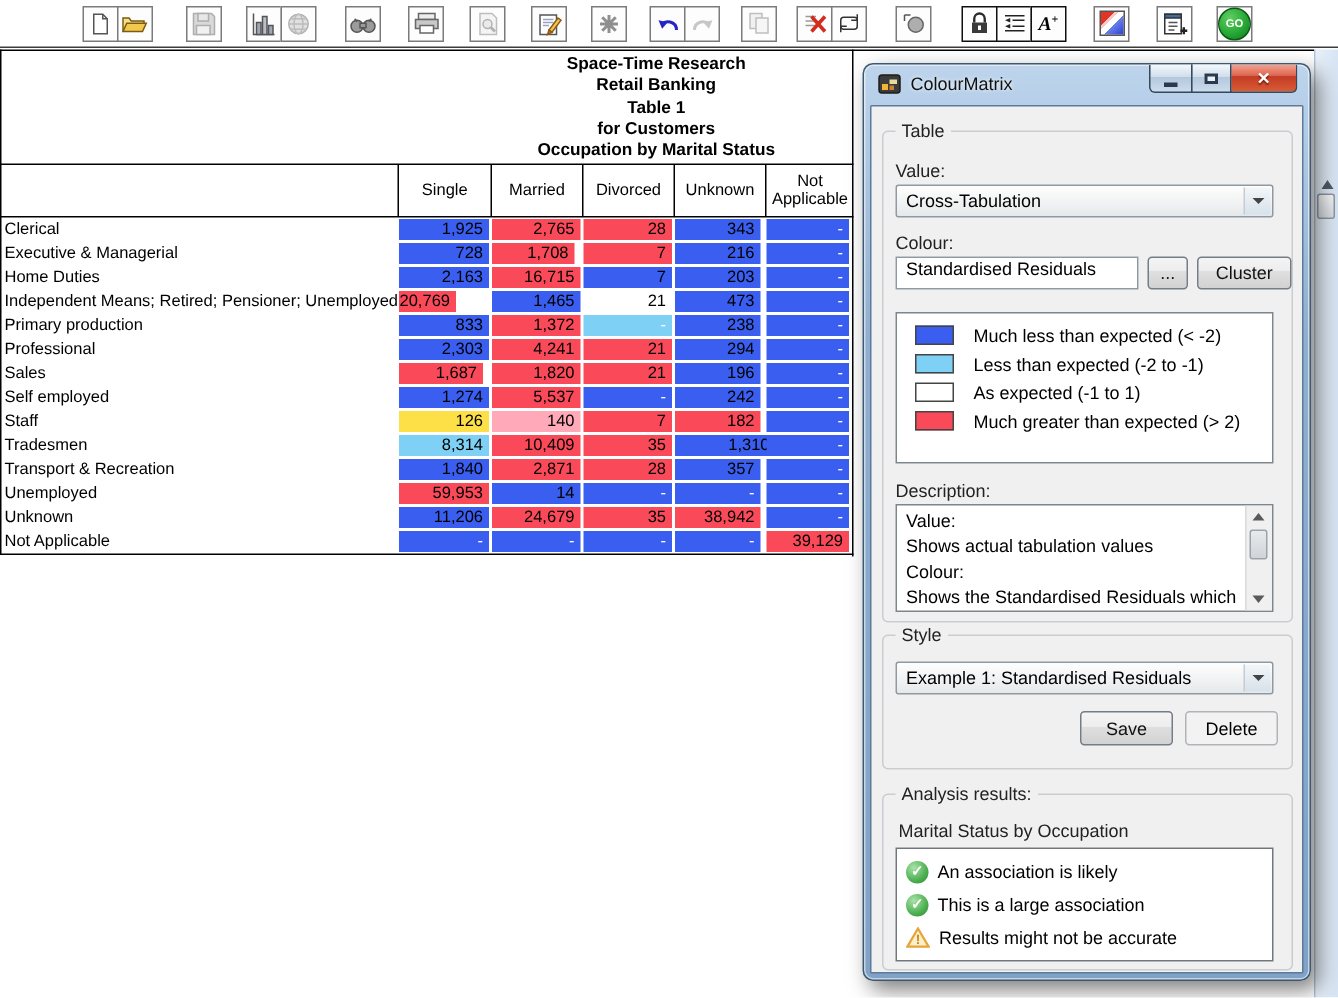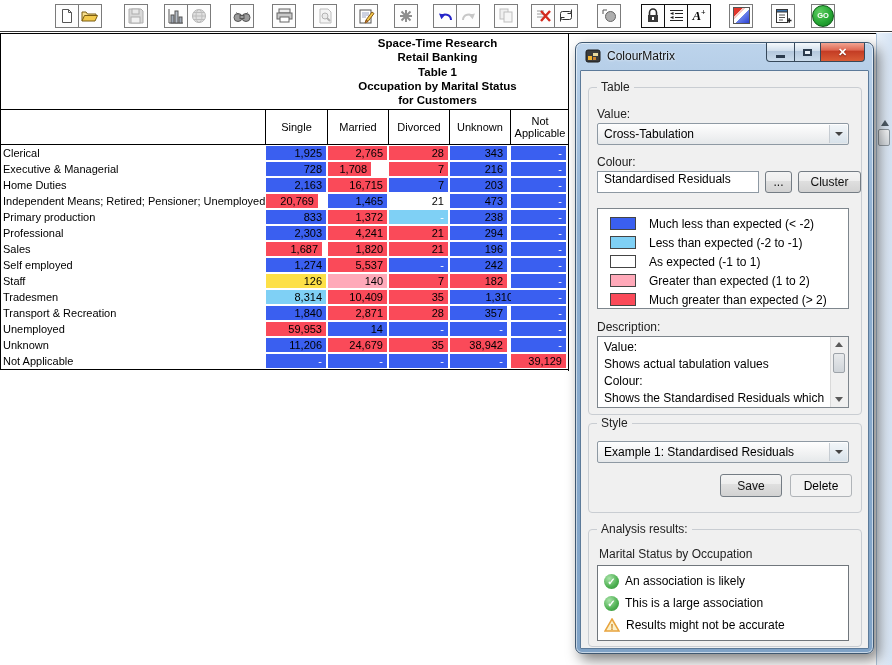--- a/index.html
+++ b/index.html
@@ -261,22 +261,22 @@
   <div class="line" style="left:0;top:33px;width:1px;height:337px"></div>
   <div class="line" style="left:568px;top:33px;width:1px;height:338px"></div>
   <div class="line" style="left:0;top:109px;width:569px;height:1px"></div>
   <div class="line" style="left:0;top:144px;width:569px;height:1px"></div>
   <div class="line" style="left:0;top:369px;width:569px;height:1px"></div>
 
   <div class="titles">
     <div>Space-Time Research</div>
     <div>Retail Banking</div>
     <div>Table 1</div>
+    <div>for Customers</div>
     <div>Occupation by Marital Status</div>
-    <div>for Customers</div>
   </div>
 
   <div class="hdr">
     <div class="hcell" style="width:62px">Single</div>
     <div class="hcell" style="width:61px">Married</div>
     <div class="hcell" style="width:61px">Divorced</div>
     <div class="hcell" style="width:61px">Unknown</div>
     <div class="hcell" style="width:59px">Not Applicable</div>
   </div>
 
@@ -285,36 +285,36 @@
         <div class="rowlabel">Clerical</div>
         <div class="cell" style="left: 266px; width: 60px; background: rgb(58, 95, 240);">1,925</div>
         <div class="cell" style="left: 328px; width: 59px; background: rgb(250, 74, 89);">2,765</div>
         <div class="cell" style="left: 389px; width: 59px; background: rgb(250, 74, 89);">28</div>
         <div class="cell" style="left: 450px; width: 57px; background: rgb(58, 95, 240);">343</div>
         <div class="cell dash" style="left: 511px; width: 55px; background: rgb(58, 95, 240);">-</div>
       </div>
       <div class="row">
         <div class="rowlabel">Executive &amp; Managerial</div>
         <div class="cell" style="left: 266px; width: 60px; background: rgb(58, 95, 240);">728</div>
-        <div class="cell" style="left: 328px; width: 43px; background: rgb(250, 74, 89);">1,708</div>
+        <div class="cell" style="left: 328px; width: 55px; background: rgb(250, 74, 89);">1,708</div>
         <div class="cell" style="left: 389px; width: 59px; background: rgb(250, 74, 89);">7</div>
         <div class="cell" style="left: 450px; width: 57px; background: rgb(58, 95, 240);">216</div>
         <div class="cell dash" style="left: 511px; width: 55px; background: rgb(58, 95, 240);">-</div>
       </div>
       <div class="row">
         <div class="rowlabel">Home Duties</div>
         <div class="cell" style="left: 266px; width: 60px; background: rgb(58, 95, 240);">2,163</div>
         <div class="cell" style="left: 328px; width: 59px; background: rgb(250, 74, 89);">16,715</div>
         <div class="cell" style="left: 389px; width: 59px; background: rgb(58, 95, 240);">7</div>
         <div class="cell" style="left: 450px; width: 57px; background: rgb(58, 95, 240);">203</div>
         <div class="cell dash" style="left: 511px; width: 55px; background: rgb(58, 95, 240);">-</div>
       </div>
       <div class="row">
         <div class="rowlabel">Independent Means; Retired; Pensioner; Unemployed</div>
-        <div class="cell" style="left: 266px; width: 52px; background: rgb(250, 74, 89);">20,769</div>
+        <div class="cell" style="left: 266px; width: 38px; background: rgb(250, 74, 89);">20,769</div>
         <div class="cell" style="left: 328px; width: 59px; background: rgb(58, 95, 240);">1,465</div>
         <div class="cell" style="left: 389px; width: 59px; background: rgb(255, 255, 255);">21</div>
         <div class="cell" style="left: 450px; width: 57px; background: rgb(58, 95, 240);">473</div>
         <div class="cell dash" style="left: 511px; width: 55px; background: rgb(58, 95, 240);">-</div>
       </div>
       <div class="row">
         <div class="rowlabel">Primary production</div>
         <div class="cell" style="left: 266px; width: 60px; background: rgb(58, 95, 240);">833</div>
         <div class="cell" style="left: 328px; width: 59px; background: rgb(250, 74, 89);">1,372</div>
         <div class="cell dash" style="left: 389px; width: 59px; background: rgb(127, 208, 245);">-</div>
@@ -448,24 +448,20 @@
           <div class="lg-swatch" style="background: rgb(58, 95, 240);"></div>
           <div class="lg-text">Much less than expected (&lt; -2)</div>
         </div>
         <div class="lg-item">
           <div class="lg-swatch" style="background: rgb(127, 208, 245);"></div>
           <div class="lg-text">Less than expected (-2 to -1)</div>
         </div>
         <div class="lg-item">
           <div class="lg-swatch" style="background: rgb(255, 255, 255);"></div>
           <div class="lg-text">As expected (-1 to 1)</div>
-        </div>
-        <div class="lg-item">
-          <div class="lg-swatch" style="background: rgb(255, 169, 185);"></div>
-          <div class="lg-text">Greater than expected (1 to 2)</div>
         </div>
         <div class="lg-item">
           <div class="lg-swatch" style="background: rgb(250, 74, 89);"></div>
           <div class="lg-text">Much greater than expected (&gt; 2)</div>
         </div>
       </div>
 
     <div class="lbl" style="left:16px;top:249px">Description:</div>
     <div class="descbox" style="left:16px;top:265px;width:252px;height:72px;padding-top:2px">
       <div style="margin-right:17px">

